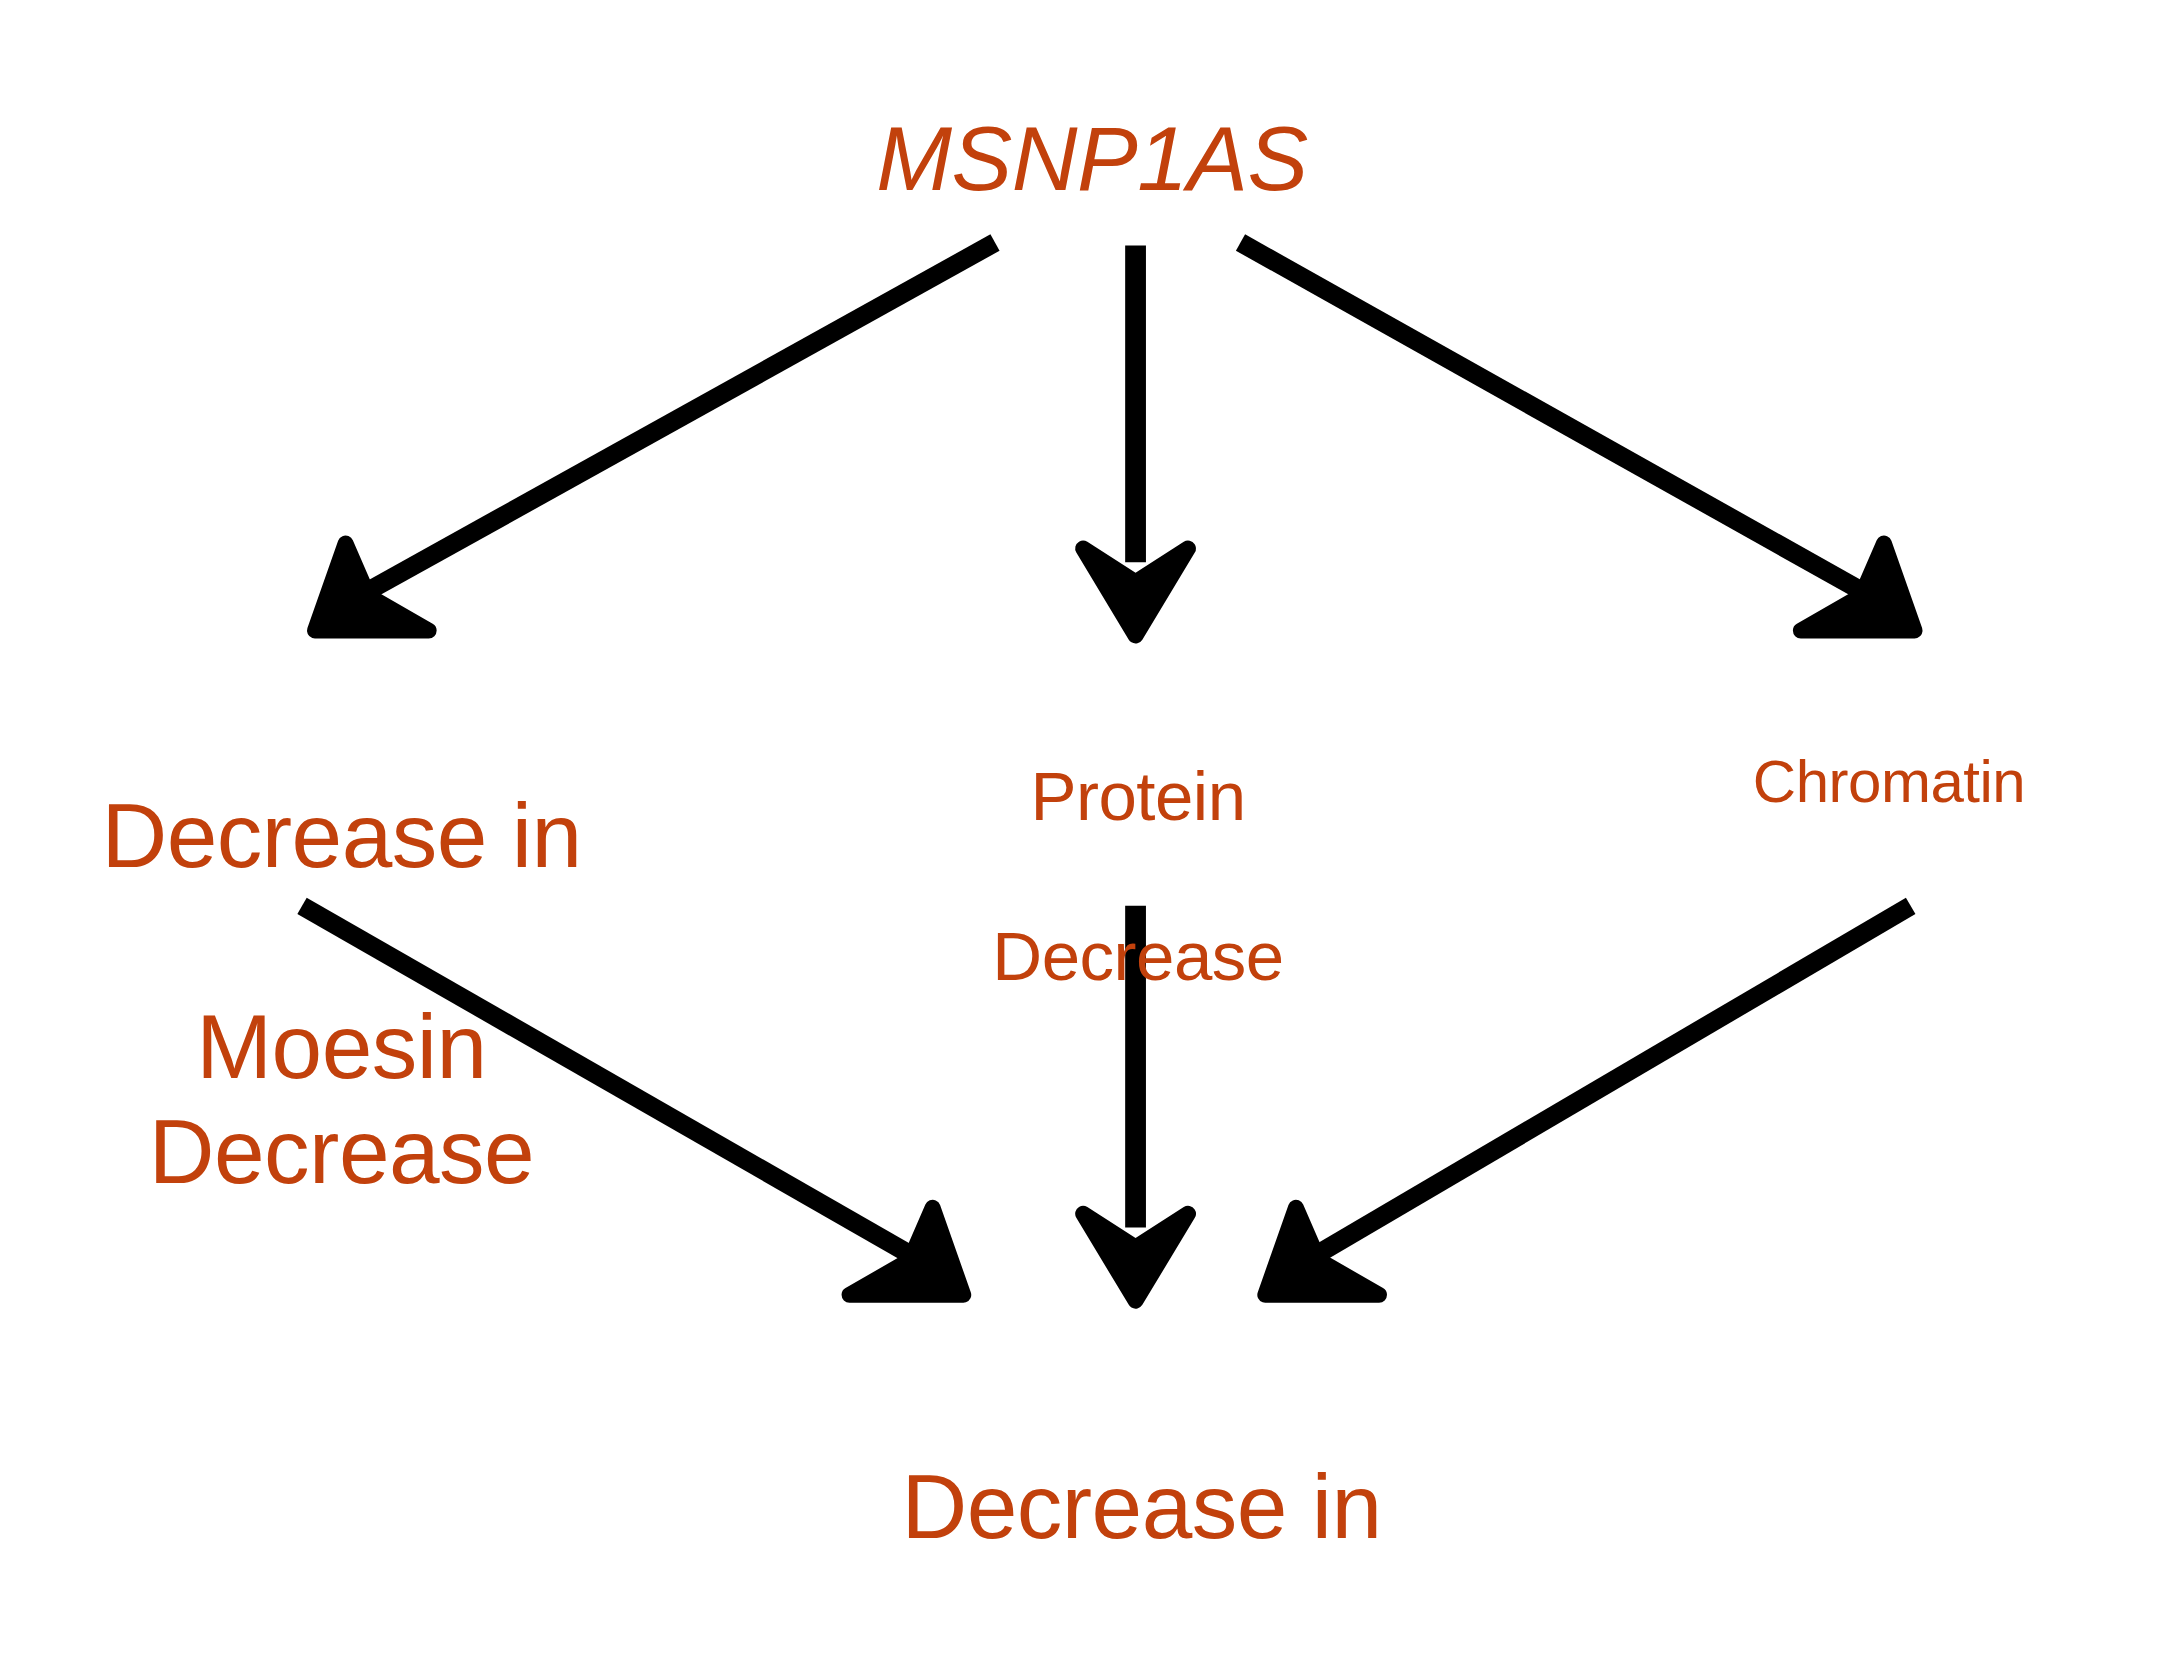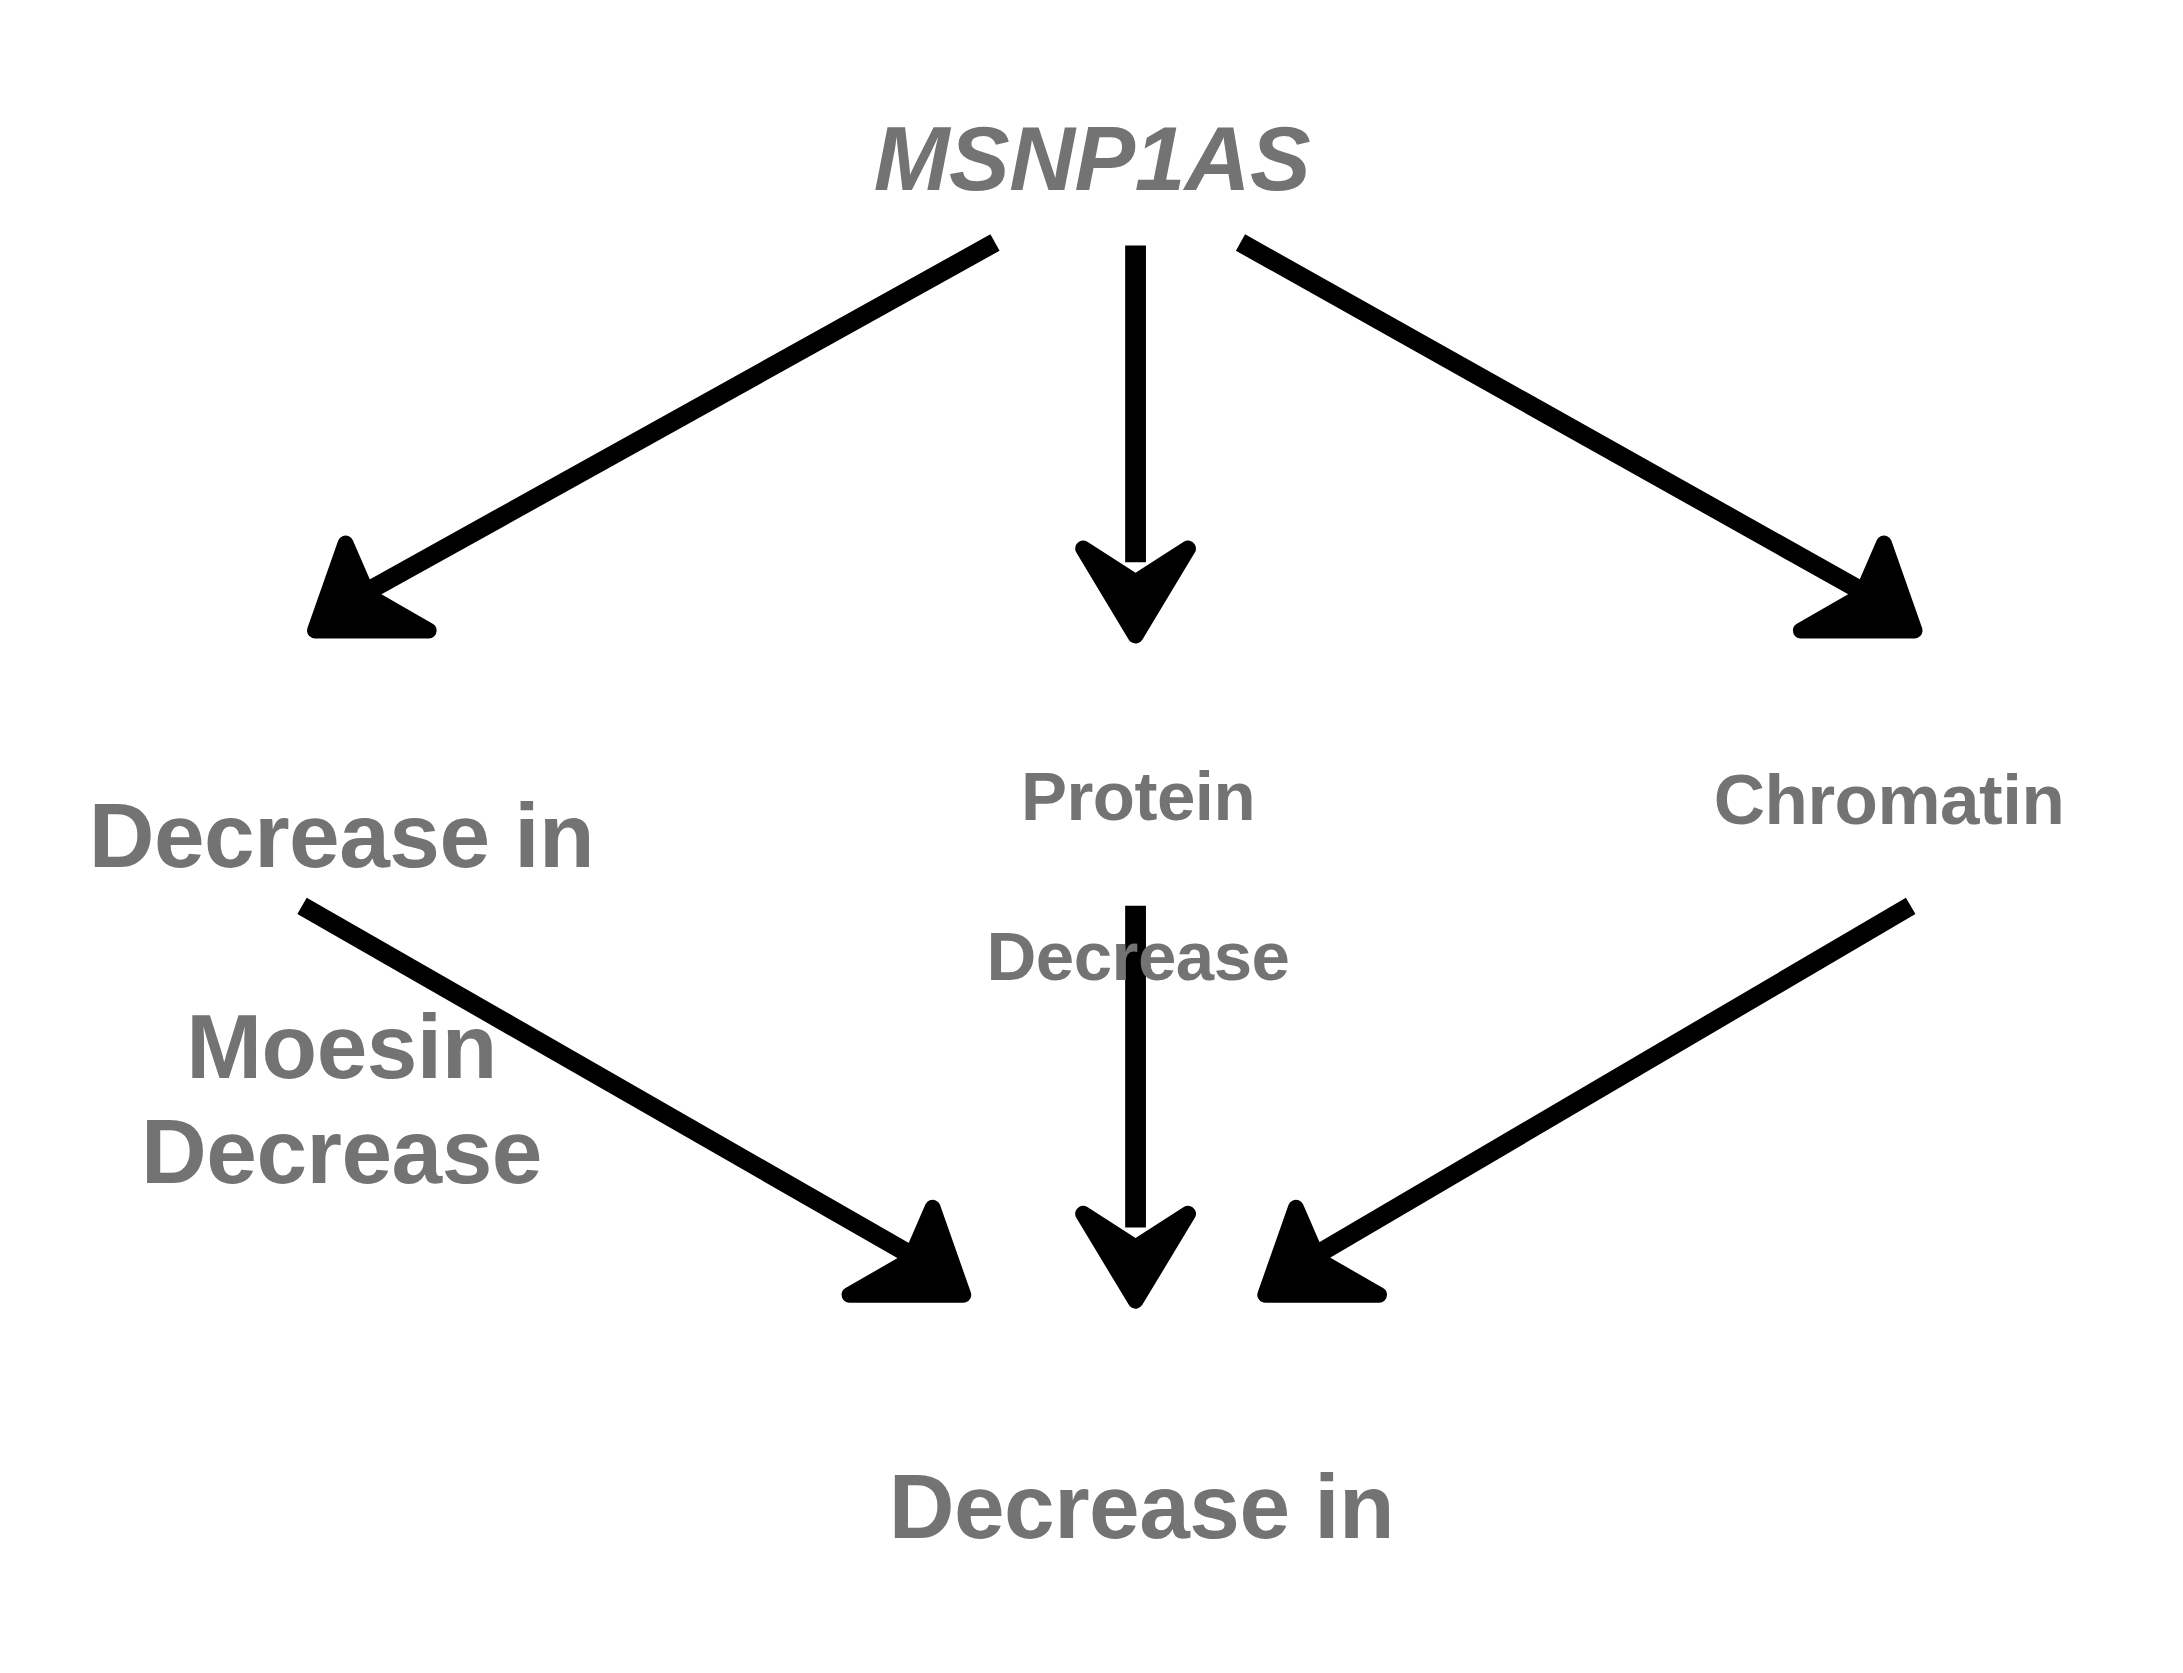--- a/index.html
+++ b/index.html
@@ -24,22 +24,22 @@
     left: 0;
     top: 0;
     width: 2184px;
     height: 1673px;
     pointer-events: none;
   }
   .node-label {
     position: absolute;
     text-align: center;
     line-height: 1.16;
-    font-weight: 700;
-    color: #737373;
+    font-weight: 400;
+    color: #c2410c;
     white-space: pre-line;
     letter-spacing: -0.5px;
   }
   .node-line {
     display: block;
   }
   .italic-line {
     font-style: italic;
   }
 
@@ -61,21 +61,21 @@
   #node-protein-synthesis {
     left: 861px;
     top: 677px;
     width: 554px;
     font-size: 69px;
   }
   #node-chromatin {
     left: 1594px;
     top: 677px;
     width: 590px;
-    font-size: 71px;
+    font-size: 60px;
   }
 
   
   #node-bottom {
     left: 795px;
     top: 1348px;
     width: 693px;
     font-size: 91px;
   }
 </style>

